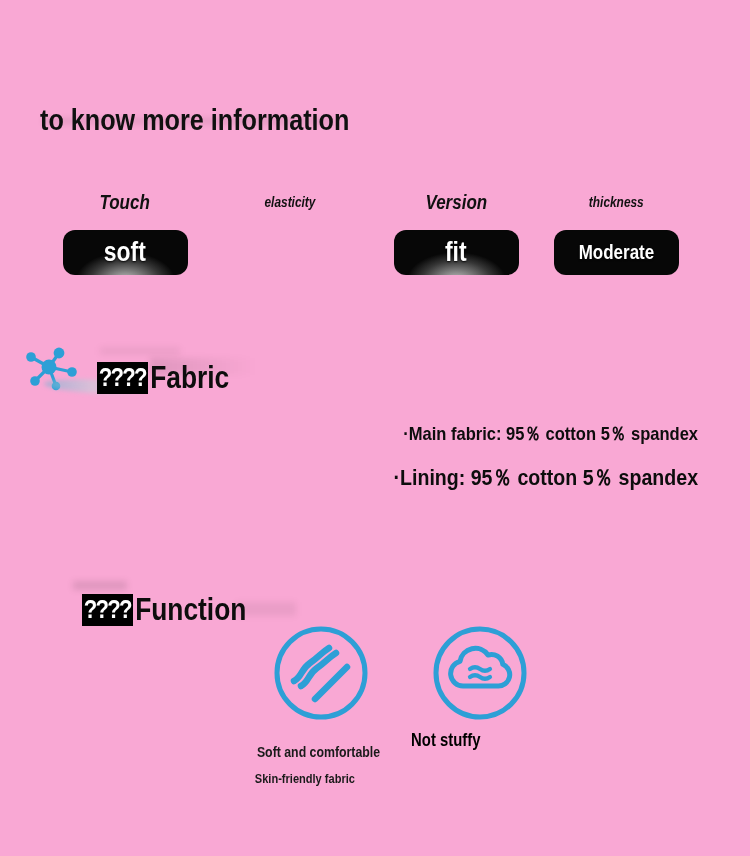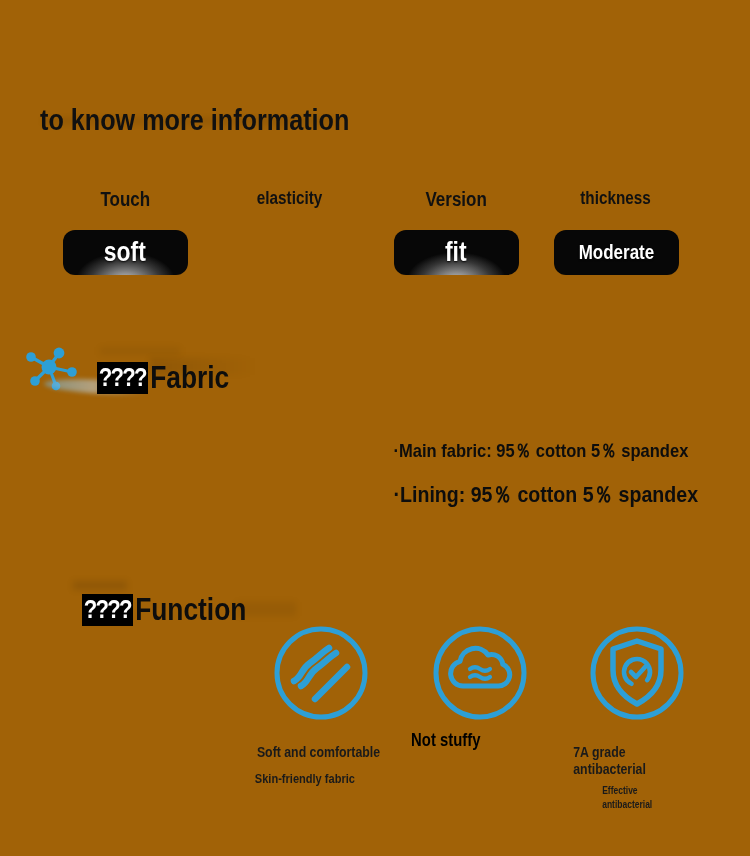--- a/index.html
+++ b/index.html
@@ -1,36 +1,36 @@
 <!DOCTYPE html>
 <html><head>
 <meta charset="utf-8">
 <style>
   html,body{margin:0;padding:0;background:#fff;}
   .stage{
-    position:relative;width:750px;height:856px;background:#a16207;overflow:hidden;
+    position:relative;width:750px;height:856px;background:#f9a8d4;overflow:hidden;
     font-family:"Liberation Sans","DejaVu Sans",sans-serif;color:#111;
   }
   
   .cx{display:inline-block;transform:scaleX(.85);transform-origin:50% 50%;}
   .cx-right{display:block;transform:scaleX(.87);transform-origin:100% 50%;}
 
   
   .title{position:absolute;left:40px;top:83px;font-size:30px;font-weight:700;
          letter-spacing:0;transform:scaleX(.84);transform-origin:0 50%;white-space:nowrap;}
   .title-ghost{position:absolute;left:42px;top:117px;width:292px;height:8px;
          background:rgba(0,0,0,.06);filter:blur(2px);}
 
   
   .attr-col{position:absolute;top:188px;width:150px;text-align:center;}
   .attr-col.c1{left:50px;}  .attr-col.c2{left:215px;}
   .attr-col.c3{left:381px;} .attr-col.c4{left:541px;}
-  .attr-label{height:28px;display:flex;align-items:flex-start;justify-content:center;font-weight:700;}
+  .attr-label{height:28px;display:flex;align-items:center;justify-content:center;font-weight:700;font-style:italic;}
   .attr-label.lg{font-size:20px;}
-  .attr-label.sm{font-size:18px;}
+  .attr-label.sm{font-size:14px;}
   .pill{width:125px;height:45px;margin:14px auto 12px;border-radius:12px;
         background-color:#070707;display:flex;align-items:center;justify-content:center;
         color:#fff;overflow:hidden;}
   .pill.spotlight{background-image:radial-gradient(60% 95% at 50% 112%,
         rgba(215,215,215,.9) 0%,rgba(130,130,130,.38) 46%,rgba(0,0,0,0) 66%);}
   .pill.diamond{background-image:
         radial-gradient(42% 58% at 50% -10%,rgba(165,165,165,.85),rgba(0,0,0,0) 60%),
         radial-gradient(48% 64% at 50% 112%,rgba(215,215,215,.9),rgba(0,0,0,0) 62%);}
   .pill-text{font-weight:700;text-shadow:0 1px 2px rgba(0,0,0,.85);}
   .pill-text.big{font-size:27px;}
@@ -48,21 +48,21 @@
         background:linear-gradient(90deg,rgba(0,0,0,.10),rgba(0,0,0,0) 85%);}
   #fabric-ghost{left:100px;top:347px;width:80px;height:8px;background:rgba(0,0,0,.05);}
   #func-ghost-top{left:73px;top:581px;width:54px;height:9px;background:rgba(0,0,0,.10);}
   #func-ghost-right{left:236px;top:602px;width:60px;height:14px;background:rgba(0,0,0,.06);}
 
   
   .molecule{position:absolute;left:22px;top:347px;width:62px;height:50px;}
   .swoosh{position:absolute;left:44px;top:380px;width:122px;height:14px;border-radius:50%;
         background:linear-gradient(90deg,#6fb0d2 0%,#c3d3dc 40%,rgba(236,240,242,0) 85%);
         opacity:.55;filter:blur(2px);transform:rotate(3deg);}
-  .fab-lines{position:absolute;right:52px;top:421px;color:#0d0d0d;margin-top:17px;}
+  .fab-lines{position:absolute;right:52px;top:421px;text-align:right;color:#0d0d0d;}
   .fab-line1{font-size:19px;font-weight:700;white-space:nowrap;}
   .fab-line2{font-size:22.5px;font-weight:700;margin-top:15px;white-space:nowrap;}
 
   
   .feature{position:absolute;top:625px;width:150px;text-align:left;color:#1a1a1a;}
   .feature.f1{left:246px;} .feature.f2{left:405px;} .feature.f3{left:562px;}
   .ficon{width:96px;height:96px;display:block;margin:0 auto;}
   .ftitle{font-size:14.5px;font-weight:700;margin-top:23px;line-height:1.15;}
   .f2 .ftitle{width:100px;margin-left:auto;margin-right:auto;margin-top:21px;}
   .fsub{font-size:13px;font-weight:700;margin-top:10px;}
@@ -171,26 +171,14 @@
       <g stroke="#2d9fd6" fill="none" stroke-linecap="round" stroke-linejoin="round">
         <circle cx="48" cy="48" r="44" stroke-width="5"></circle>
         <path d="M31,61 a12.5,12.5 0 0 1 -3,-24.6 a15.5,15.5 0 0 1 28,-6.4 a11.5,11.5 0 0 1 14.8,9.3 a11.3,11.3 0 0 1 -5,21.7 z" stroke-width="5"></path>
         <path d="M38,44 q5,-3.5 10,0 t10,0" stroke-width="4.2"></path>
         <path d="M38,52 q5,-3.5 10,0 t10,0" stroke-width="4.2"></path>
       </g>
     </svg>
     <div class="fsub"><span class="cx">Not stuffy</span></div>
   </div>
 
-  <div class="feature f3">
-    <svg class="ficon" viewBox="0 0 96 96">
-      <g stroke="#2d9fd6" fill="none" stroke-linecap="round" stroke-linejoin="round">
-        <circle cx="48" cy="48" r="44" stroke-width="5"></circle>
-        <path d="M48,16 L72,24 V45 C72,62 61,72 48,79 C35,72 24,62 24,45 V24 Z" stroke-width="5.5"></path>
-        <circle cx="48" cy="47" r="13" stroke-width="4.6" stroke-dasharray="64 18" transform="rotate(115 48 47)"></circle>
-        <path d="M42,47 l5,5 l10,-11" stroke-width="4.6"></path>
-      </g>
-    </svg>
-    <div class="ftitle"><span class="cx">7A grade antibacterial</span></div>
-    <div class="fsub"><span class="cx">Effective antibacterial</span></div>
-  </div>
 
 </div>
 
 </body></html>

